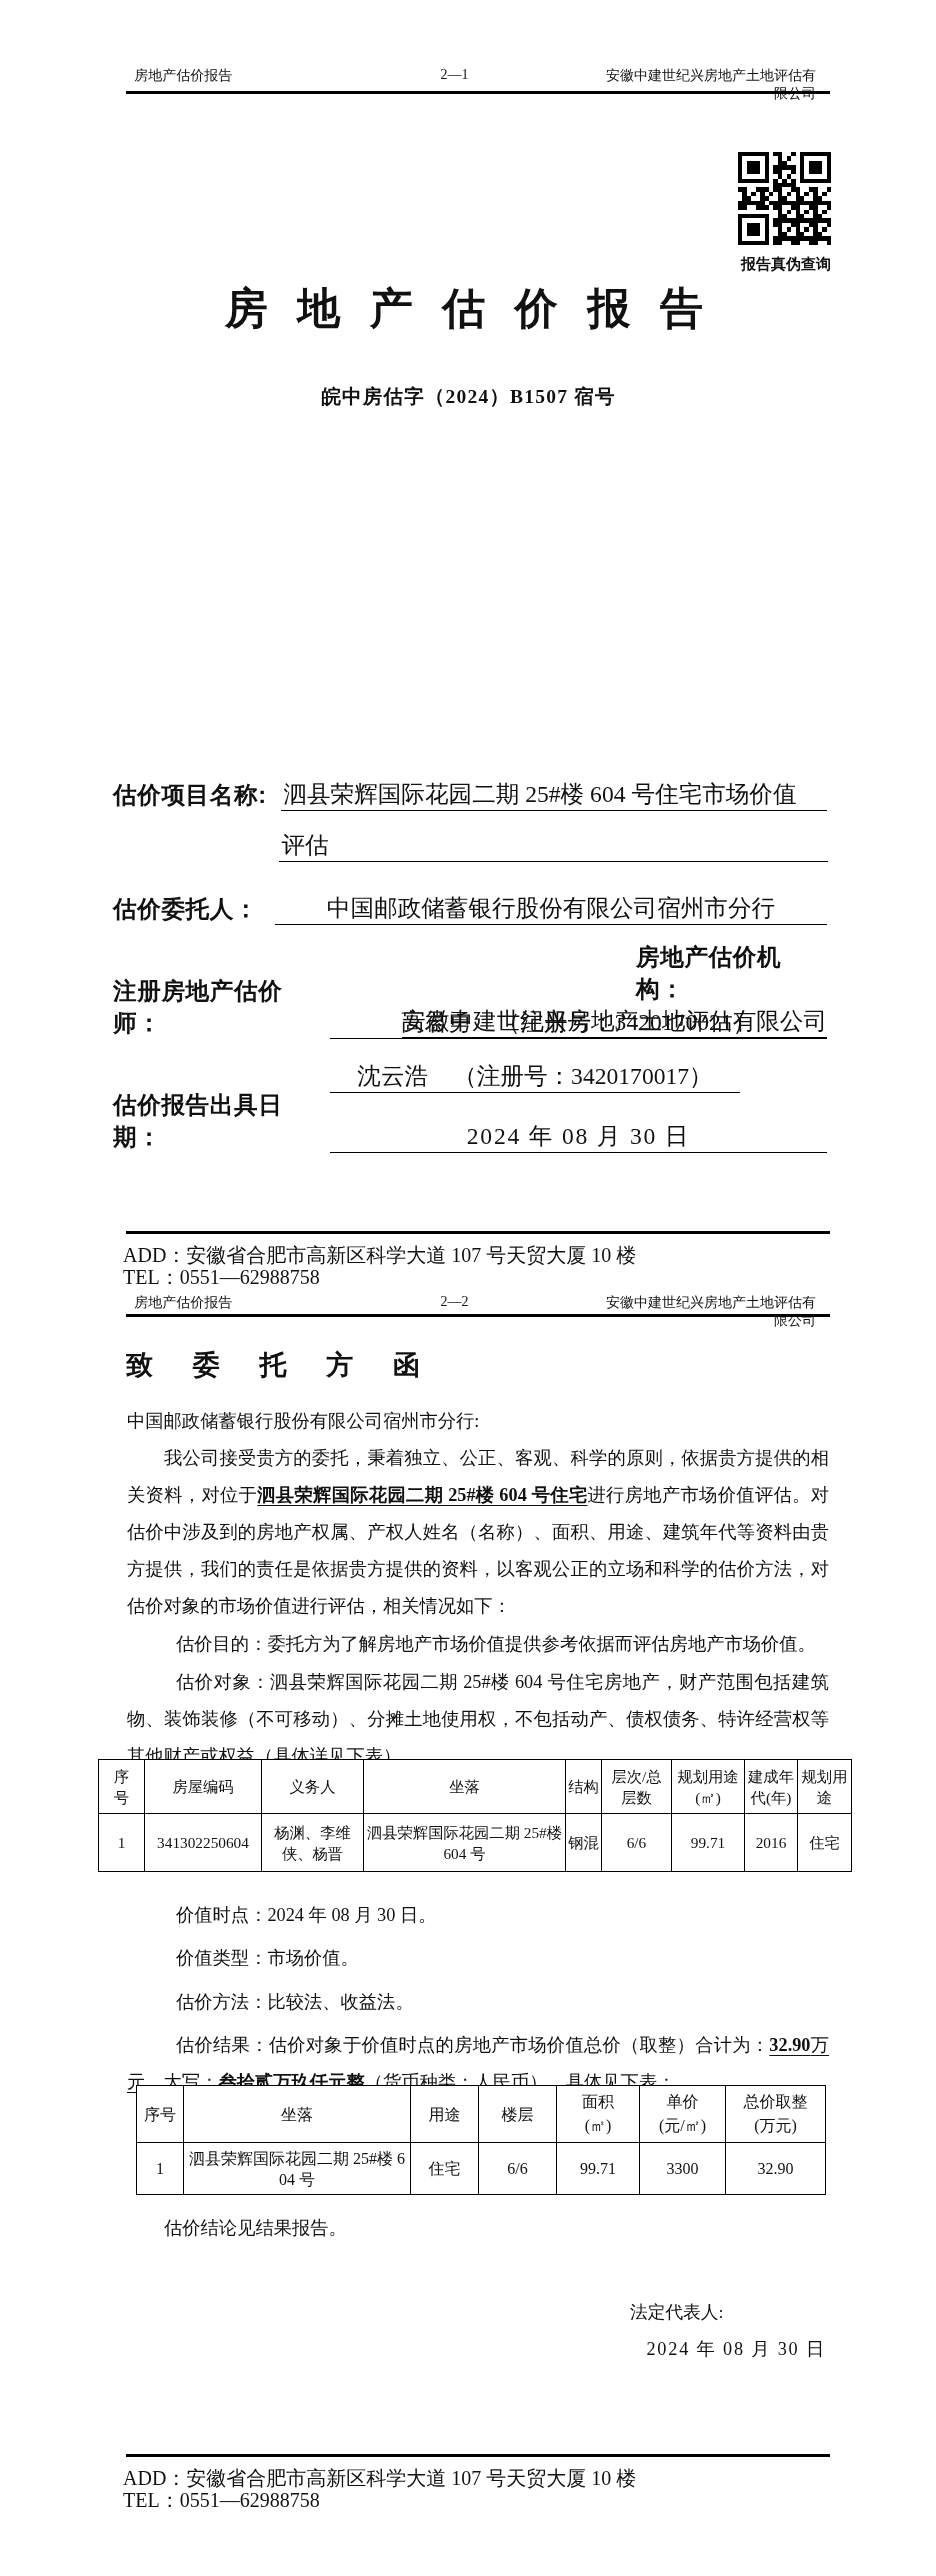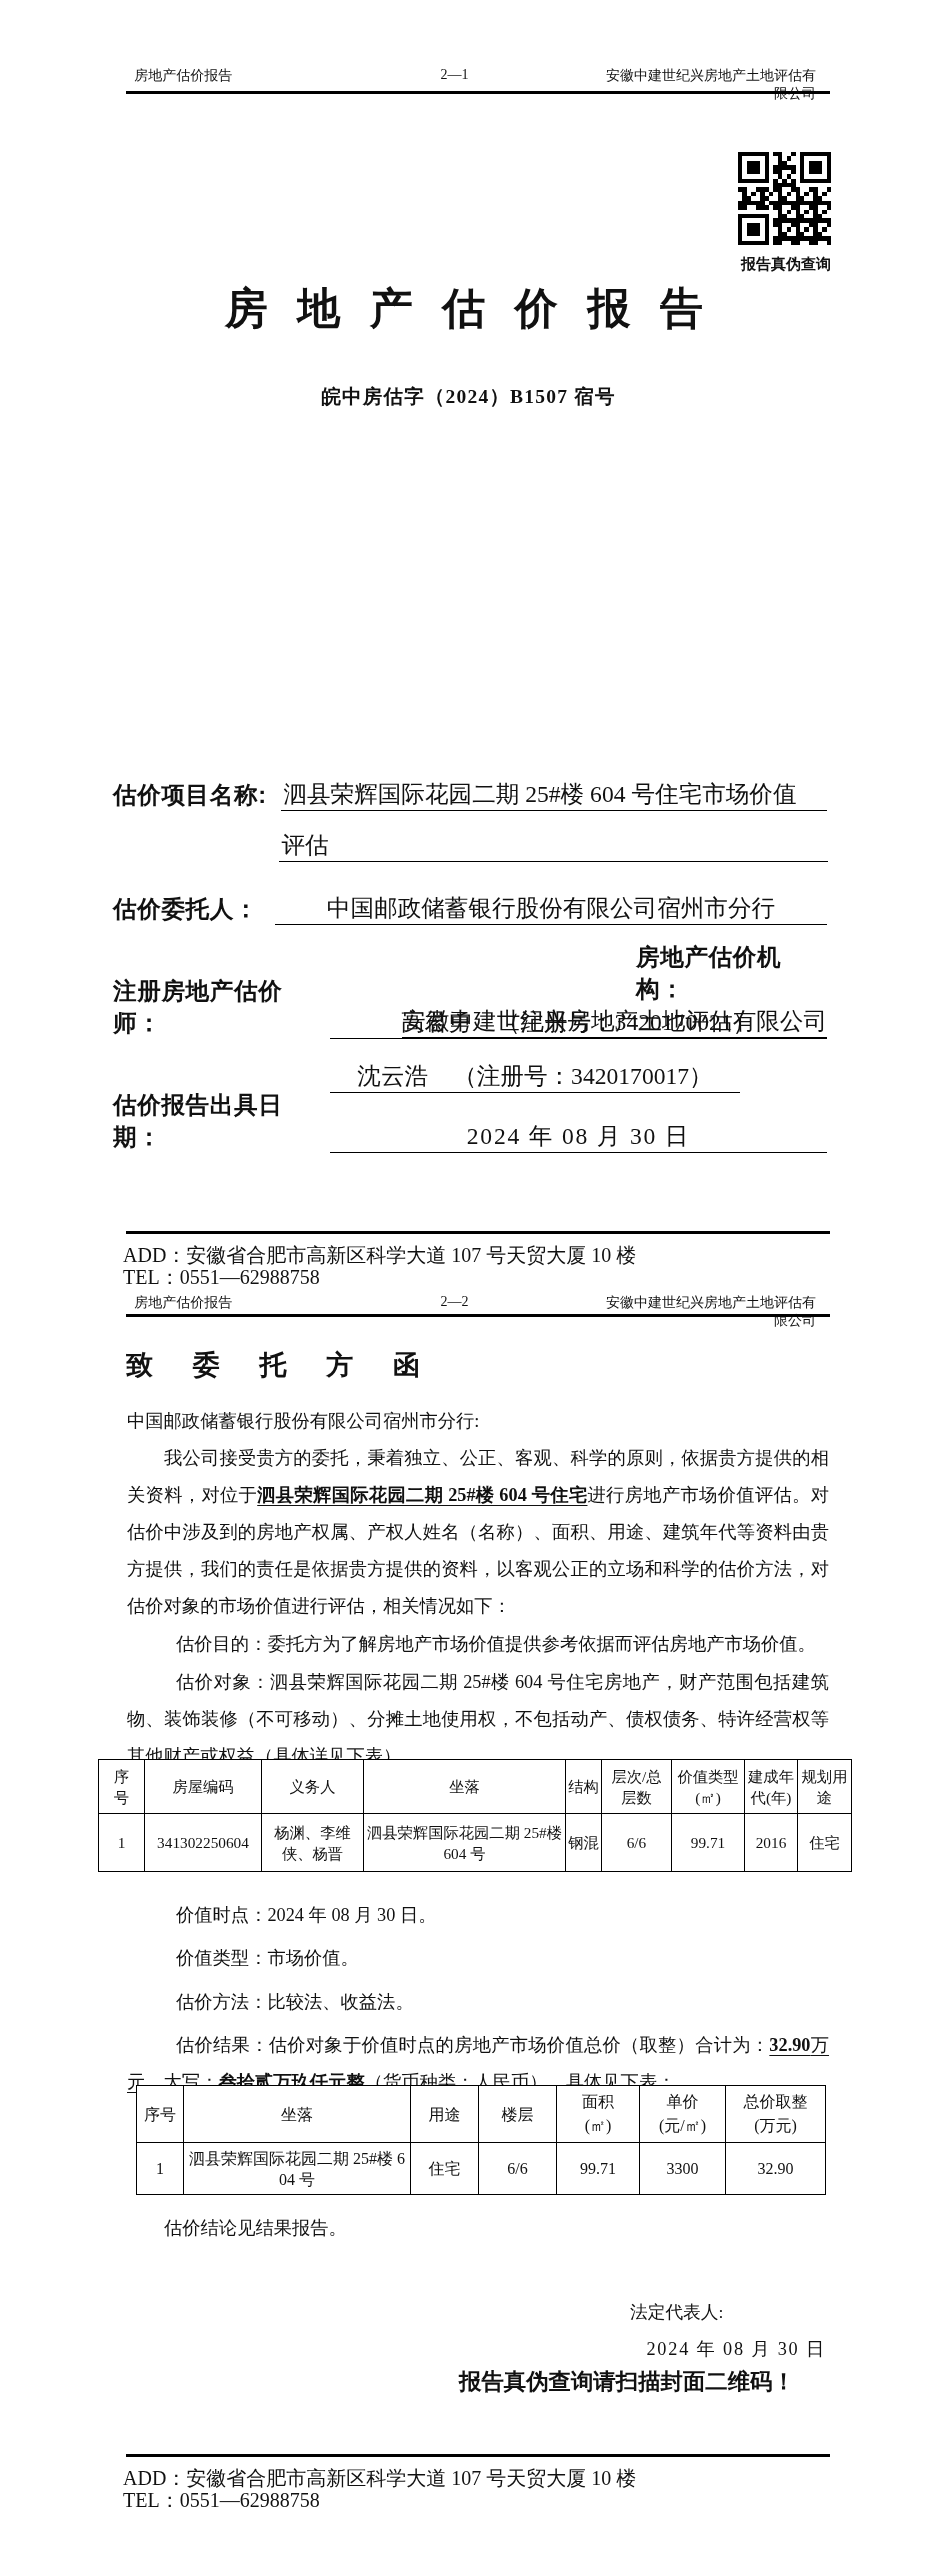--- a/index.html
+++ b/index.html
@@ -303,21 +303,21 @@
         <col style="width:54px">
     </colgroup>
     <tbody>
         <tr class="trh">
       <th class="th-xh">序号</th>
       <th>房屋编码</th>
       <th>义务人</th>
       <th>坐落</th>
       <th>结构</th>
       <th>层次/总层数</th>
-      <th>价值类型(㎡)</th>
+      <th>规划用途(㎡)</th>
       <th>建成年代(年)</th>
       <th>规划用途</th>
     </tr>
     <tr class="trd">
       <td>1</td>
       <td>341302250604</td>
       <td>杨渊、李维侠、杨晋</td>
       <td>泗县荣辉国际花园二期 25#楼 604 号</td>
       <td>钢混</td>
       <td>6/6</td>
@@ -372,20 +372,19 @@
       <td>99.71</td>
       <td>3300</td>
       <td>32.90</td>
     </tr>
   </tbody>
     </table>
 
   <div class="concl">估价结论见结果报告。</div>
   <div class="legal">法定代表人:</div>
   <div class="sdate">2024 年 08 月 30 日</div>
-  <div class="scan">报告真伪查询请扫描封面二维码！</div>
 
   <div class="rule" style="top:2454px;"></div>
   <div class="faddr" style="top:2465px;">ADD：安徽省合肥市高新区科学大道 107 号天贸大厦 10 楼</div>
   <div class="faddr" style="top:2487px;">TEL：0551—62988758</div>
 
 </div>
 
 
 </body></html>

